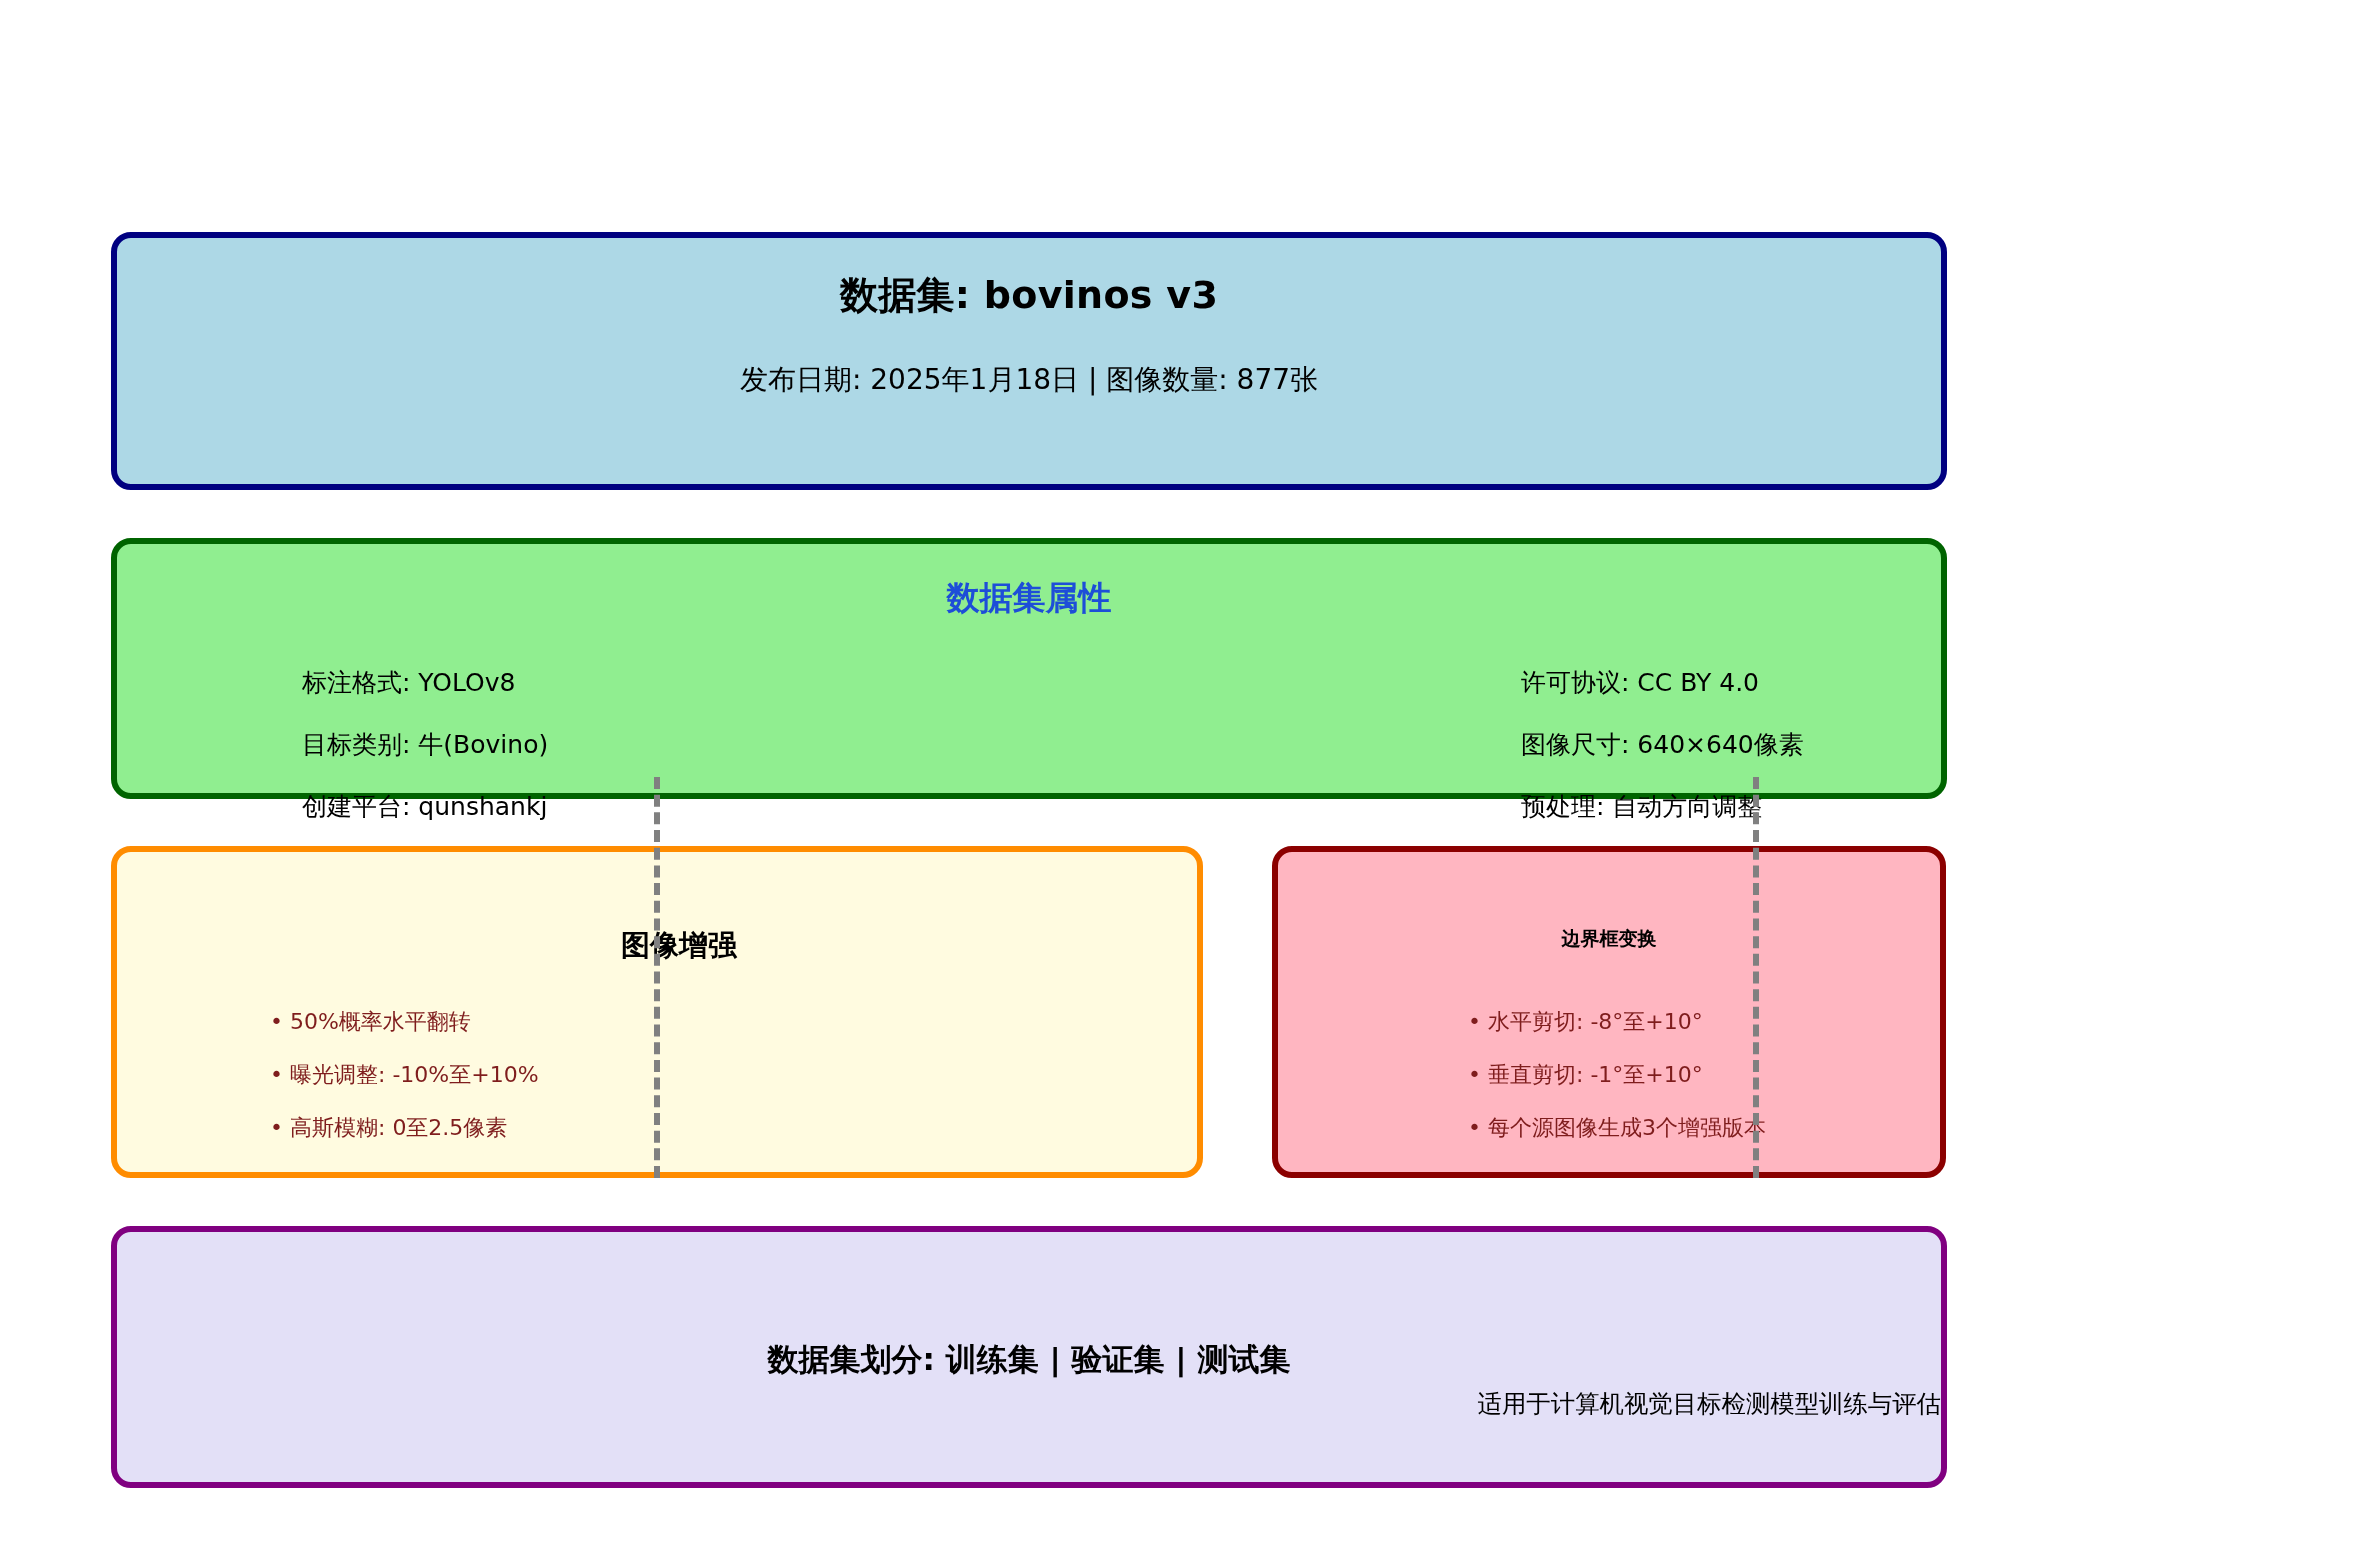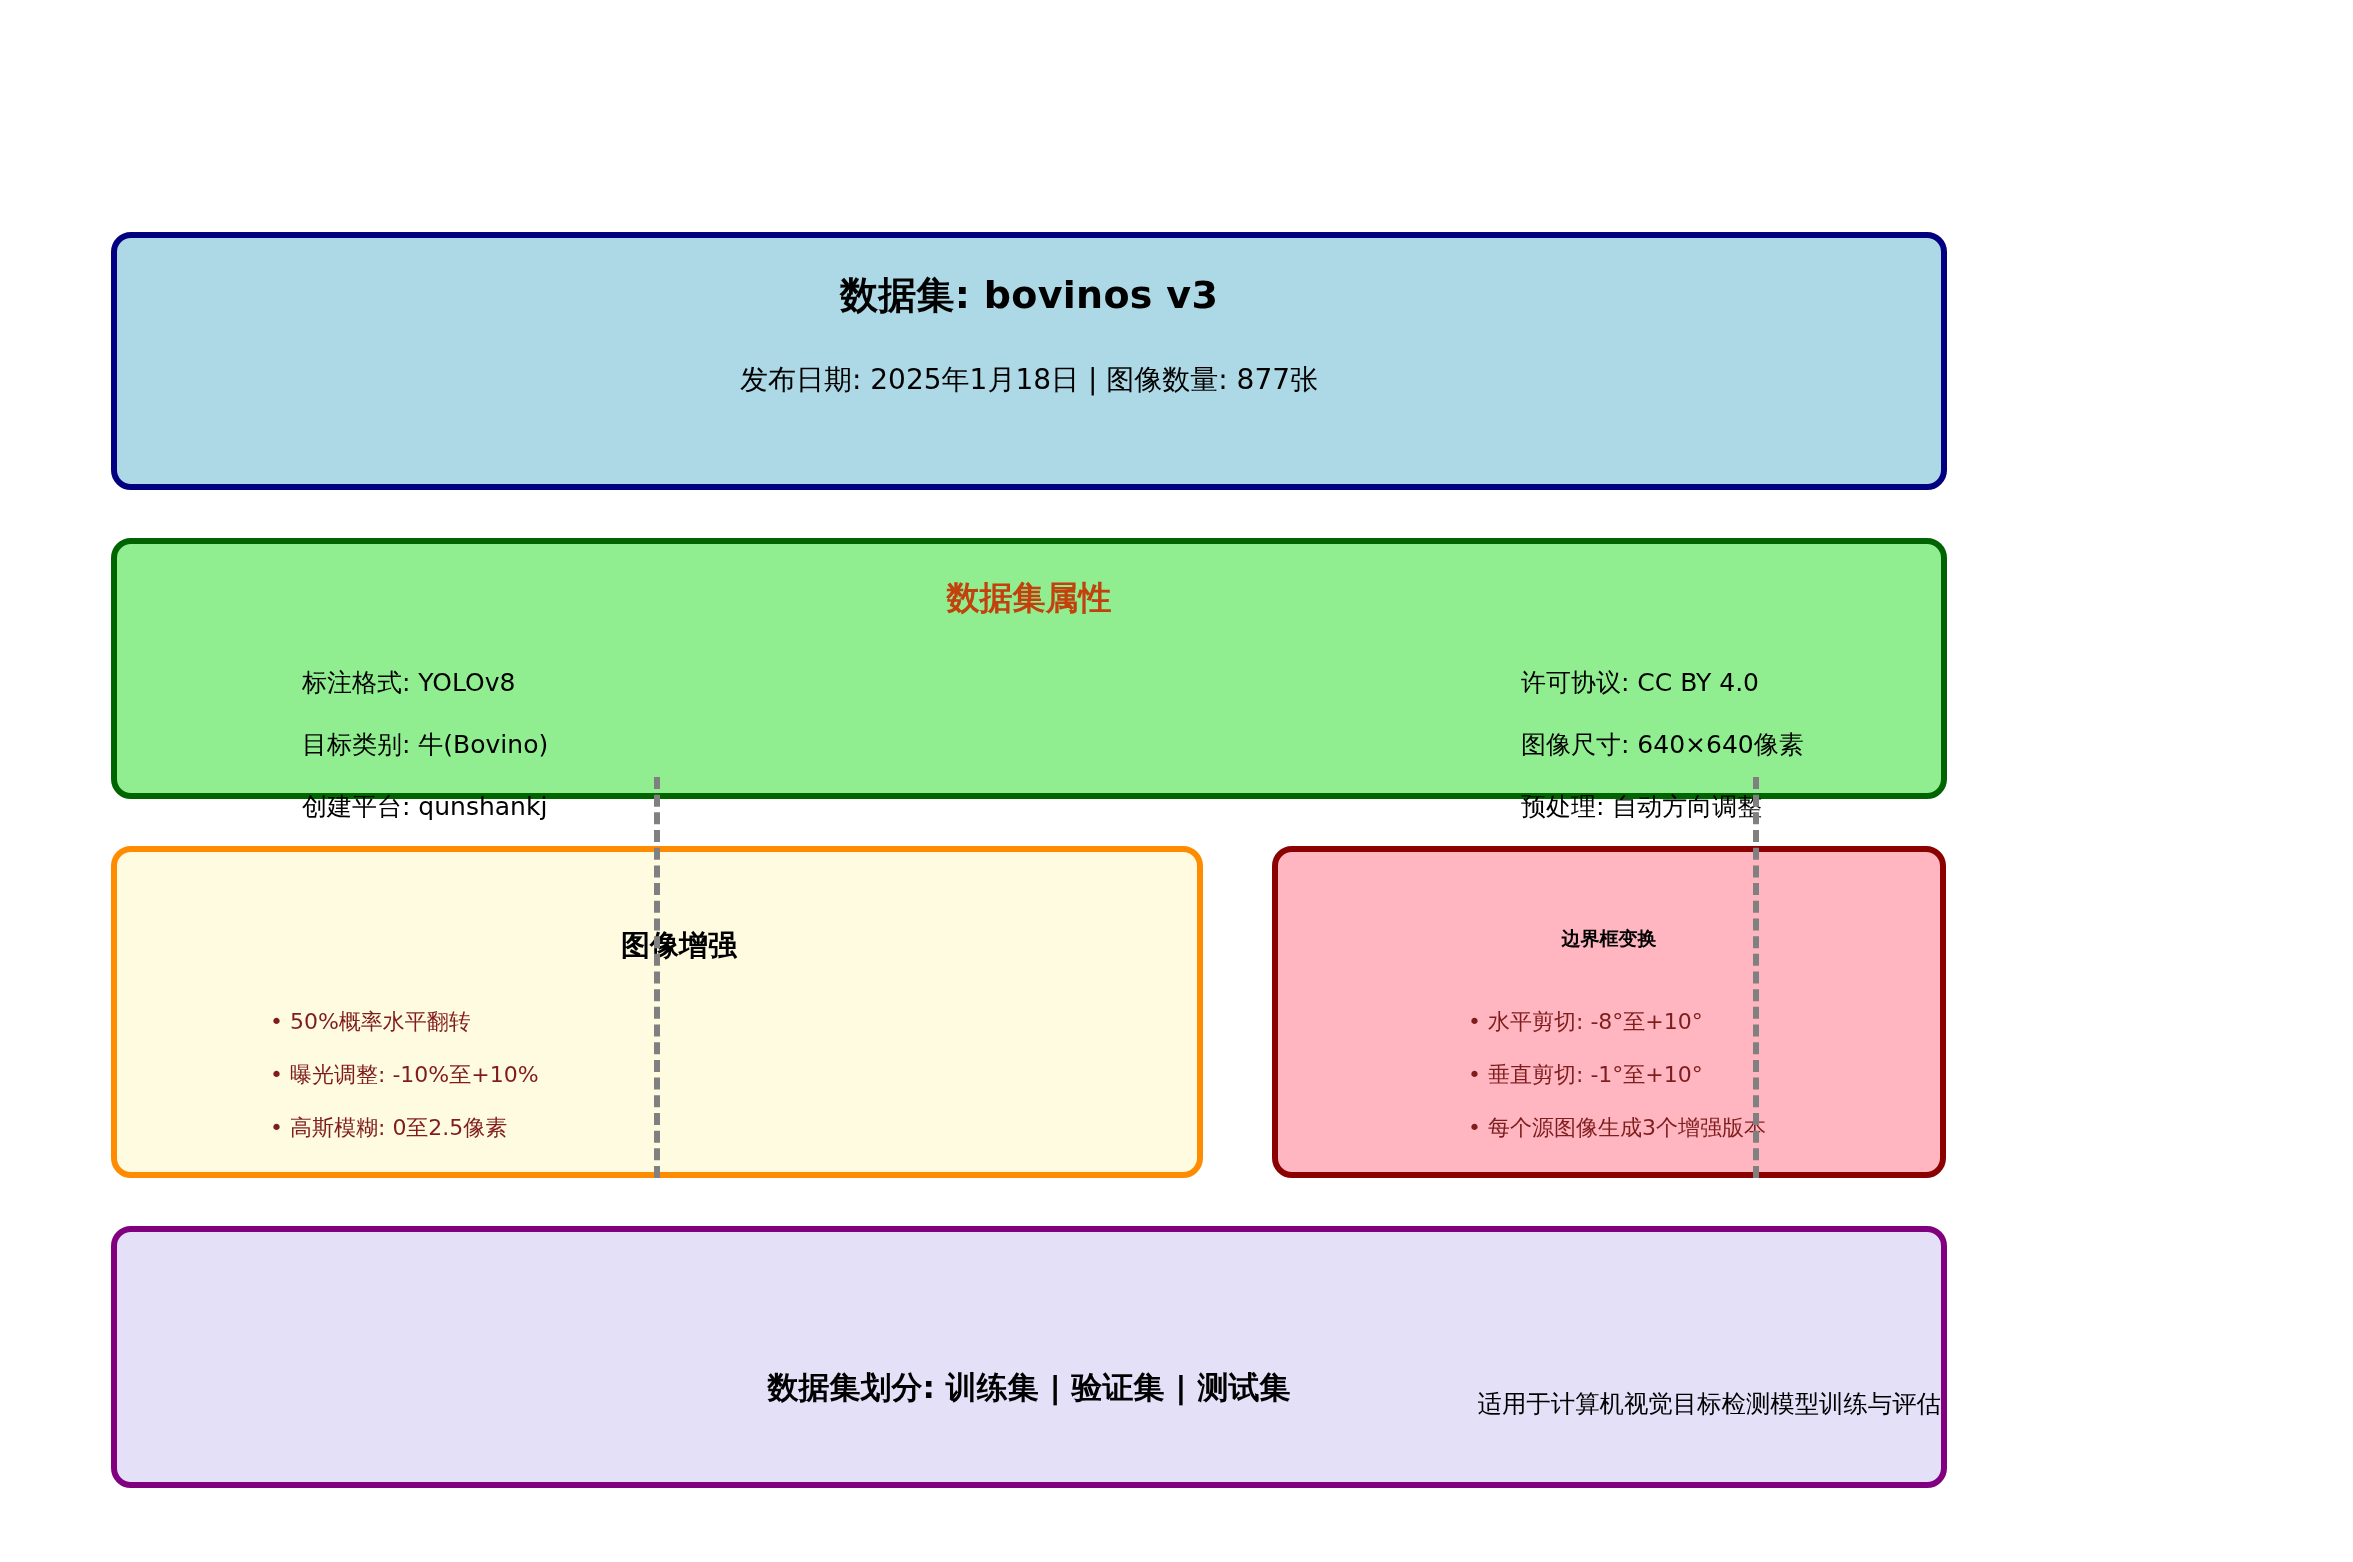--- a/index.html
+++ b/index.html
@@ -79,21 +79,21 @@
     overflow: visible;
   }
   .attrs-title {
     position: absolute;
     left: 0;
     right: 0;
     top: 32px;
     text-align: center;
     font-size: 33px;
     font-weight: bold;
-    color: #c2410c;
+    color: #1d4ed8;
   }
   .attrs-col {
     position: absolute;
     top: 108px;
     font-size: 25px;
     color: #000000;
     line-height: 62px;
     white-space: nowrap;
   }
   .attrs-col-left  { left: 185px; text-align: left; }
@@ -167,21 +167,20 @@
     z-index: 2;
   }
   .split-title {
     position: absolute;
     left: 0; right: 0;
     top: 107px;
     text-align: center;
     font-size: 31px;
     font-weight: bold;
     color: #000000;
-    margin-top: 28px;
   }
   .split-sub {
     position: absolute;
     left: 0; right: 0;
     top: 156px;
     text-align: right;
     font-size: 24.4px;
     font-weight: normal;
     color: #000000;
   }

